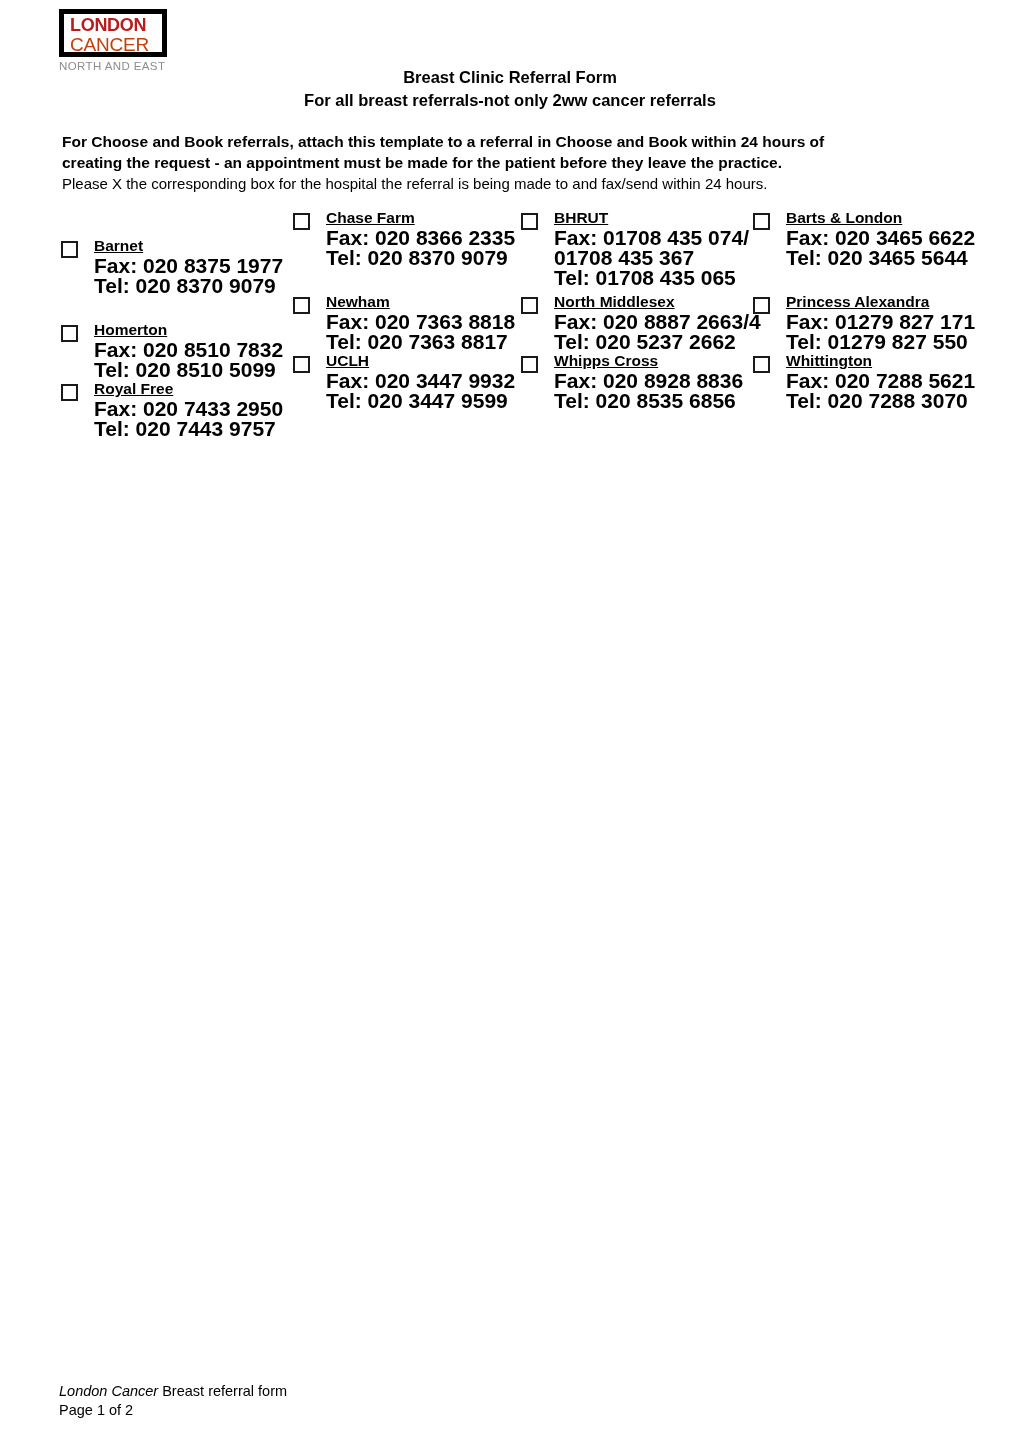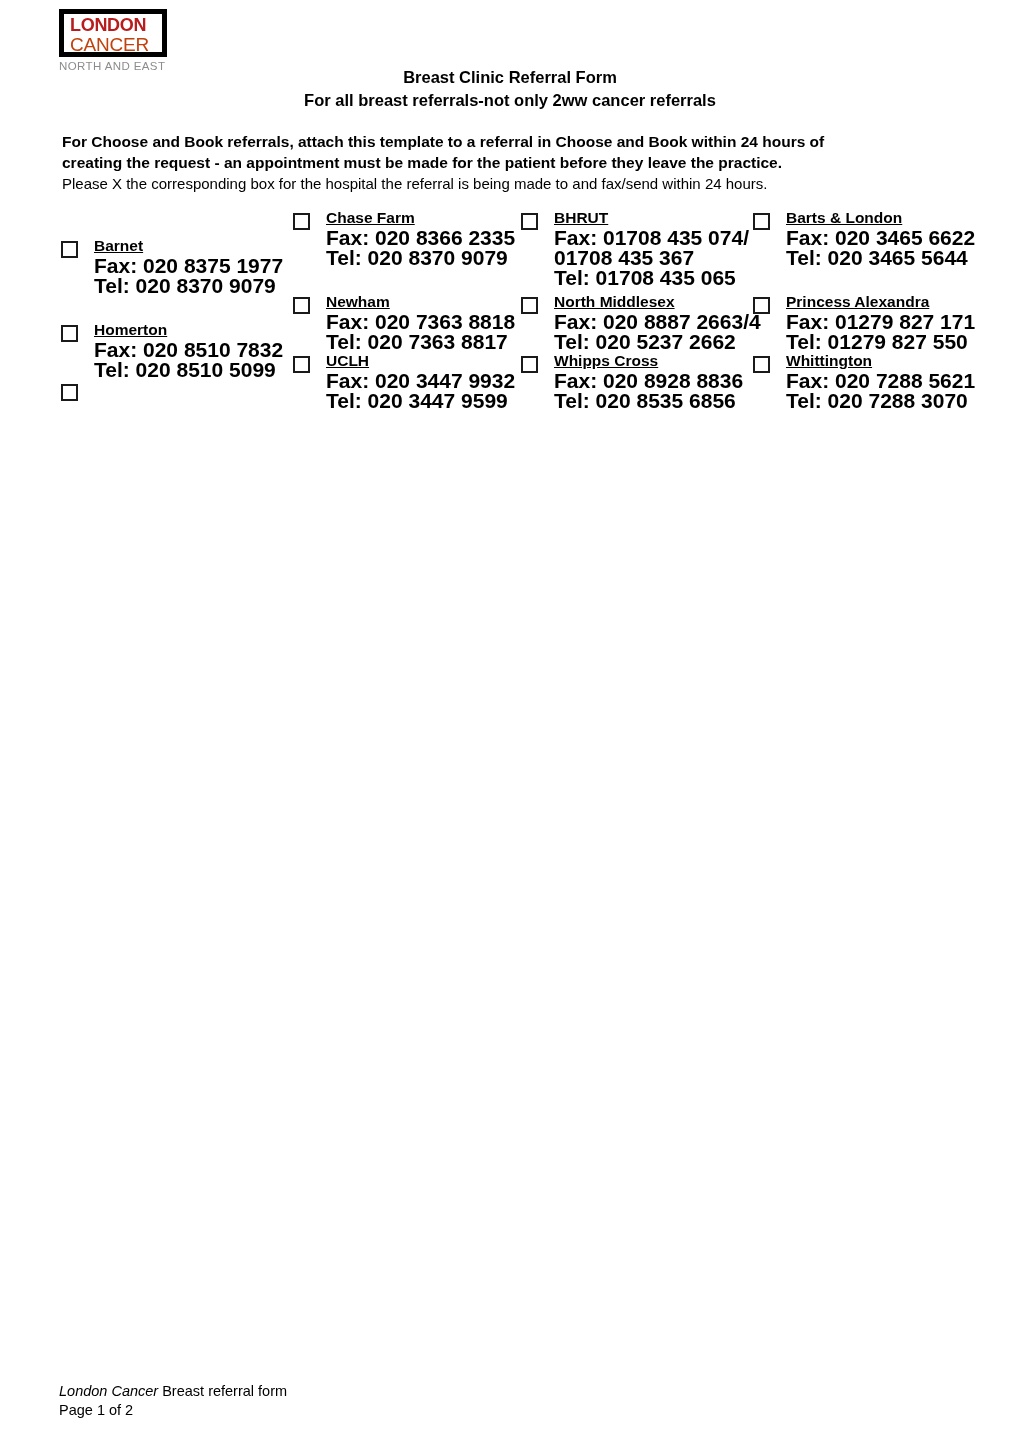--- a/index.html
+++ b/index.html
@@ -238,20 +238,25 @@
         <div class="cell-text">
           <div class="hosp-name">Princess Alexandra</div>
           <div class="hosp-line">Fax: 01279 827 171</div>
           <div class="hosp-line">Tel:  01279 827 550</div>
         </div>
       </div>
     </div>
     <div class="hospital-row" style="position: absolute; top: 143px; left: 0px; height: 60px;">
       <div class="hospital-cell col0">
         <div class="checkbox"></div>
+        <div class="cell-text">
+          <div class="hosp-name">Royal Free</div>
+          <div class="hosp-line">Fax: 020 7433 2950</div>
+          <div class="hosp-line">Tel:  020 7443 9757</div>
+        </div>
       </div>
       <div class="hospital-cell col1">
         <div class="checkbox"></div>
         <div class="cell-text">
           <div class="hosp-name">UCLH</div>
           <div class="hosp-line">Fax: 020 3447 9932</div>
           <div class="hosp-line">Tel:  020 3447 9599</div>
         </div>
       </div>
       <div class="hospital-cell col2">

